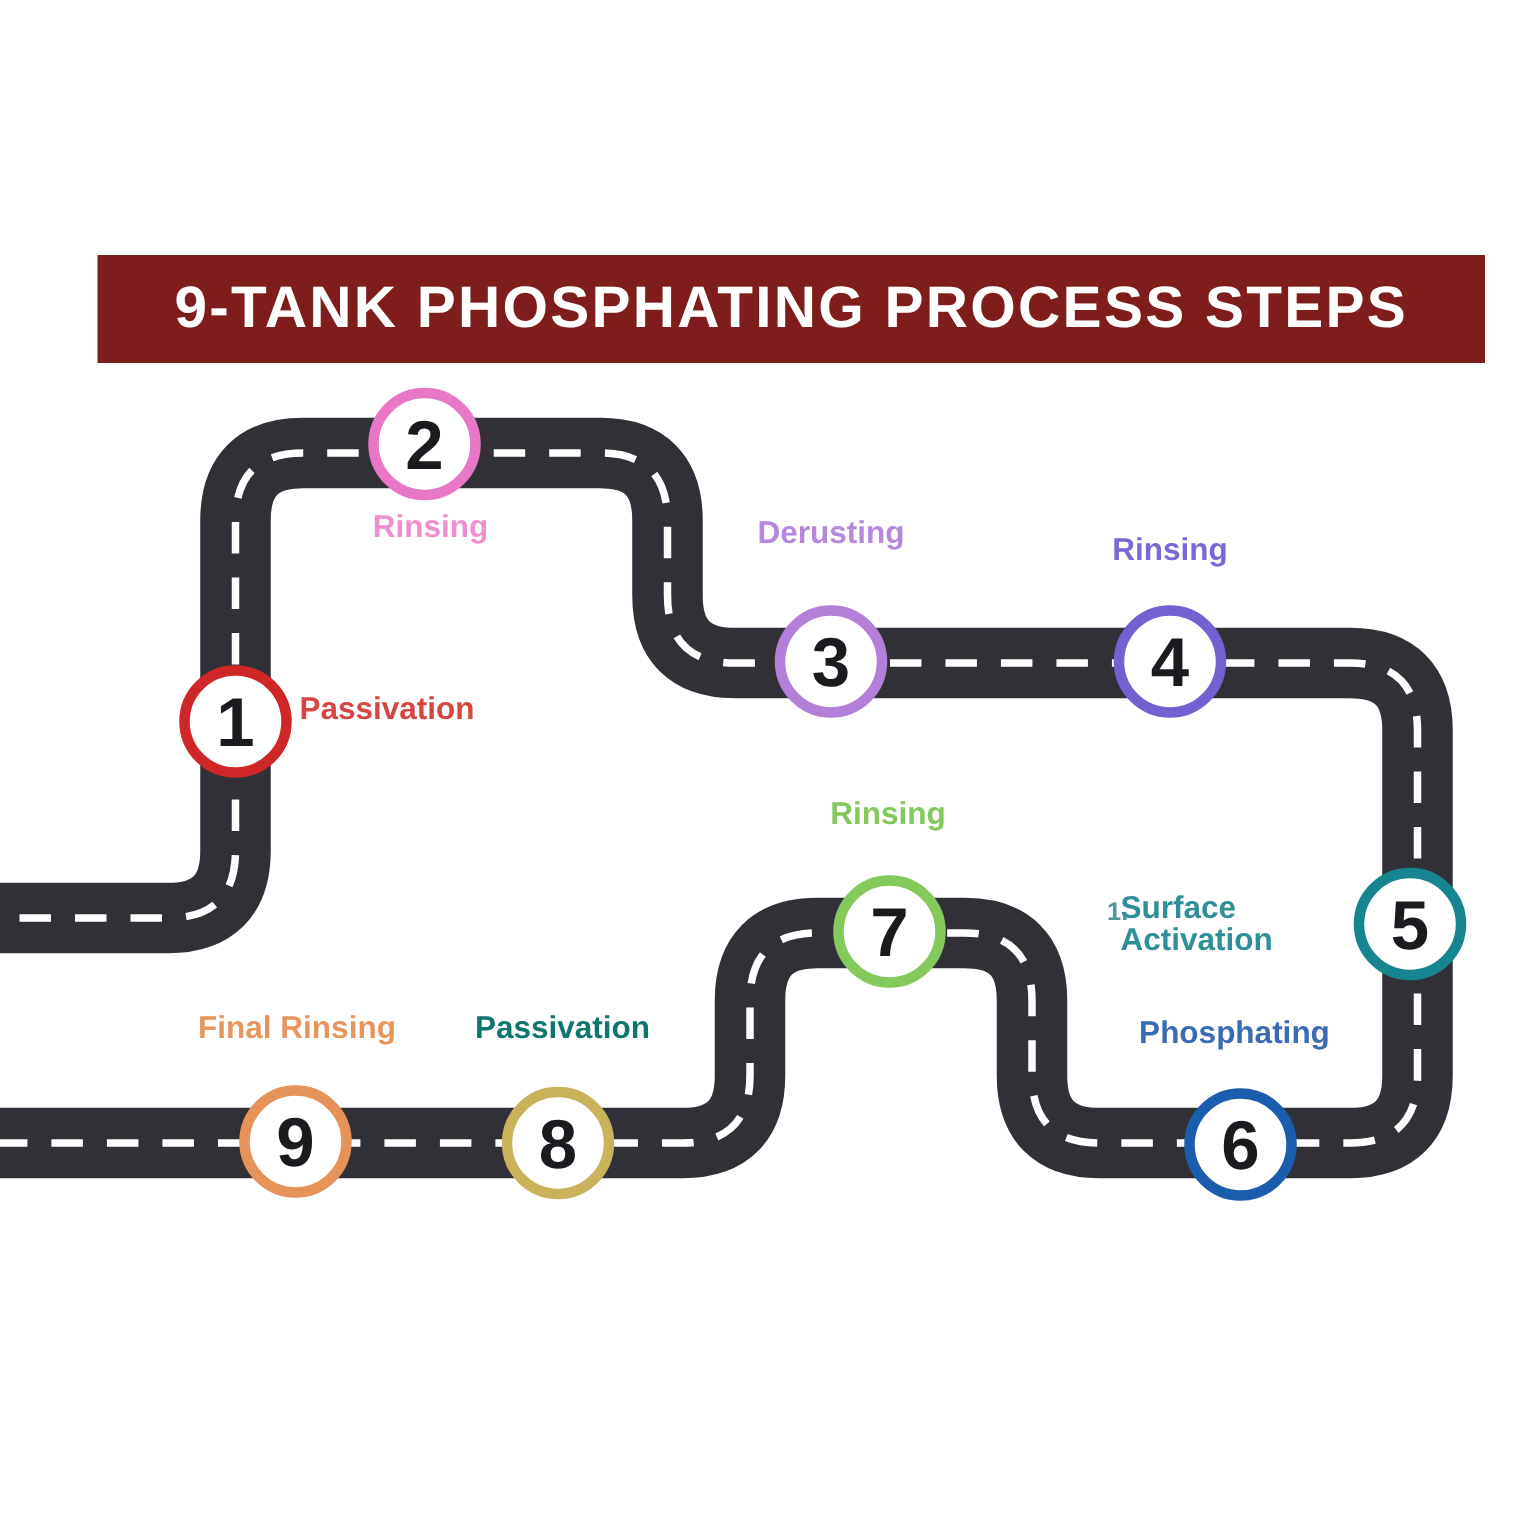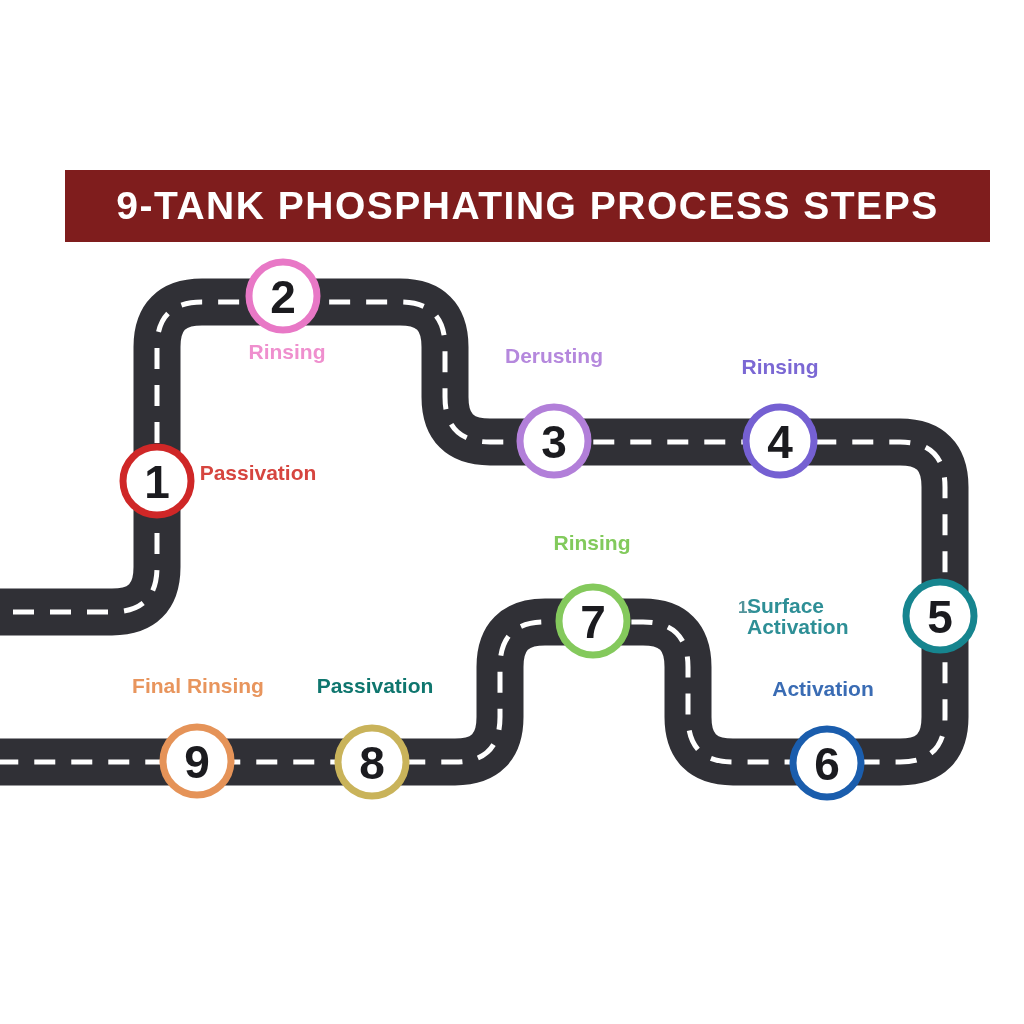--- a/index.html
+++ b/index.html
@@ -114,21 +114,21 @@
     <div class="marker" style="left: 940px; top: 616px; border-color: rgb(22, 133, 143);">
       <span class="num" style="color: rgb(27, 27, 31);">5</span>
     </div>
     <div class="step-label two-line" style="left: 747px; top: 595px; width: 150px; color: rgb(46, 143, 150);">Surface Activation</div>
   </div>
 
   <div class="step">
     <div class="marker" style="left: 827px; top: 763px; border-color: rgb(26, 93, 173);">
       <span class="num" style="color: rgb(27, 27, 31);">6</span>
     </div>
-    <div class="step-label" style="left: 823px; top: 689px; color: rgb(58, 108, 180);">Activation</div>
+    <div class="step-label" style="left: 823px; top: 689px; color: rgb(58, 108, 180);">Phosphating</div>
   </div>
 
   <div class="step">
     <div class="marker" style="left: 593px; top: 621px; border-color: rgb(132, 201, 92);">
       <span class="num" style="color: rgb(27, 27, 31);">7</span>
     </div>
     <div class="step-label" style="left: 592px; top: 543px; color: rgb(130, 202, 92);">Rinsing</div>
   </div>
 
   <div class="step">

